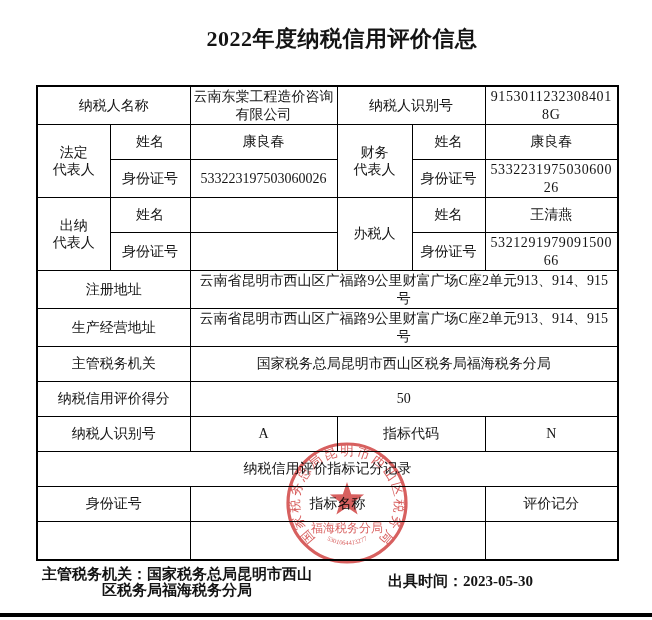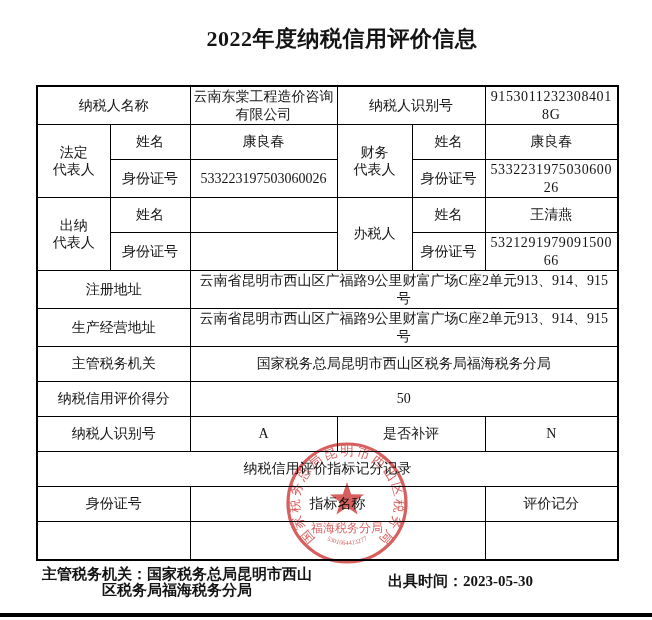--- a/index.html
+++ b/index.html
@@ -106,21 +106,21 @@
         <td colspan="2">主管税务机关</td>
         <td colspan="4">国家税务总局昆明市西山区税务局福海税务分局</td>
       </tr>
       <tr class="h35">
         <td colspan="2">纳税信用评价得分</td>
         <td colspan="4" class="num">50</td>
       </tr>
       <tr class="h35">
         <td colspan="2">纳税人识别号</td>
         <td>A</td>
-        <td colspan="2">是否补评</td>
+        <td colspan="2">指标代码</td>
         <td>N</td>
       </tr>
       <tr class="h35">
         <td colspan="6">纳税信用评价指标记分记录</td>
       </tr>
       <tr class="h35">
         <td colspan="2">身份证号</td>
         <td colspan="3">指标名称</td>
         <td>评价记分</td>
       </tr>

